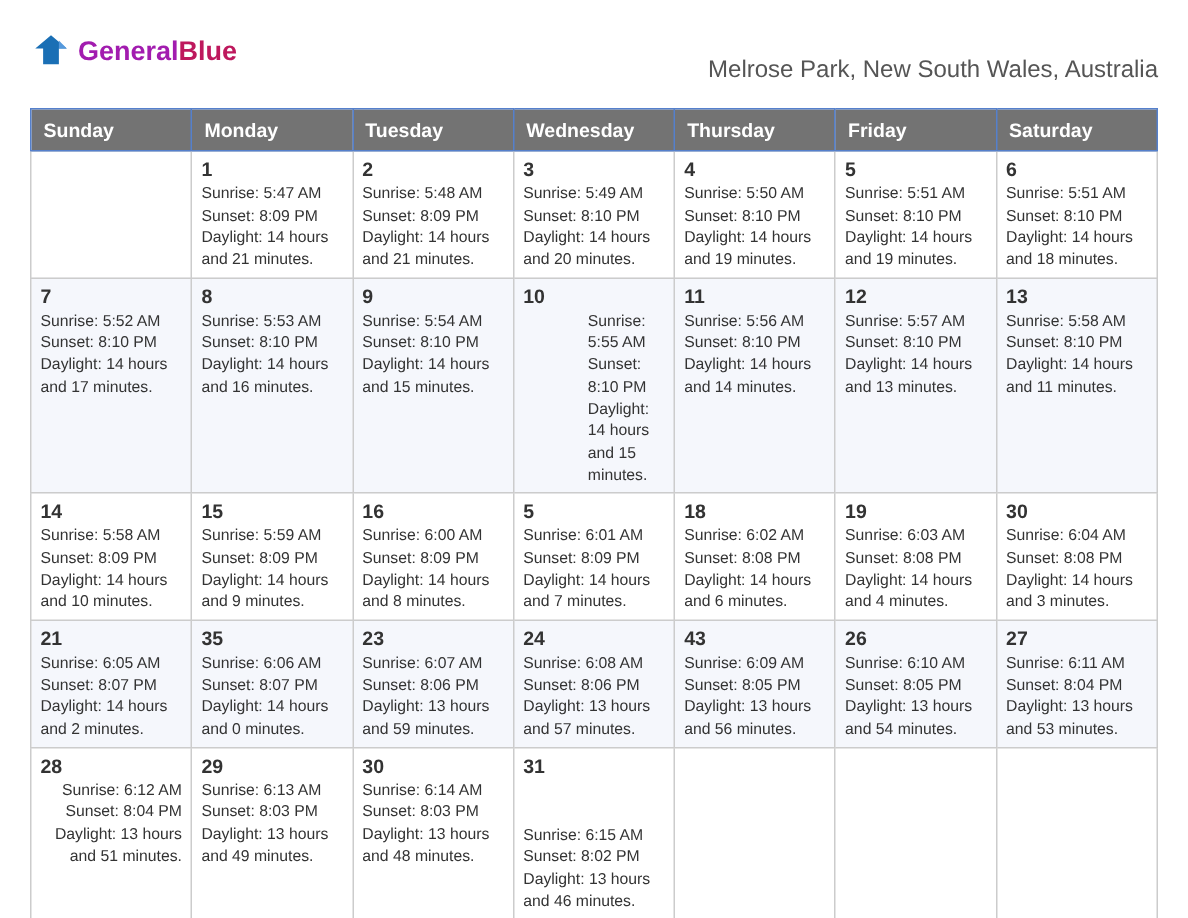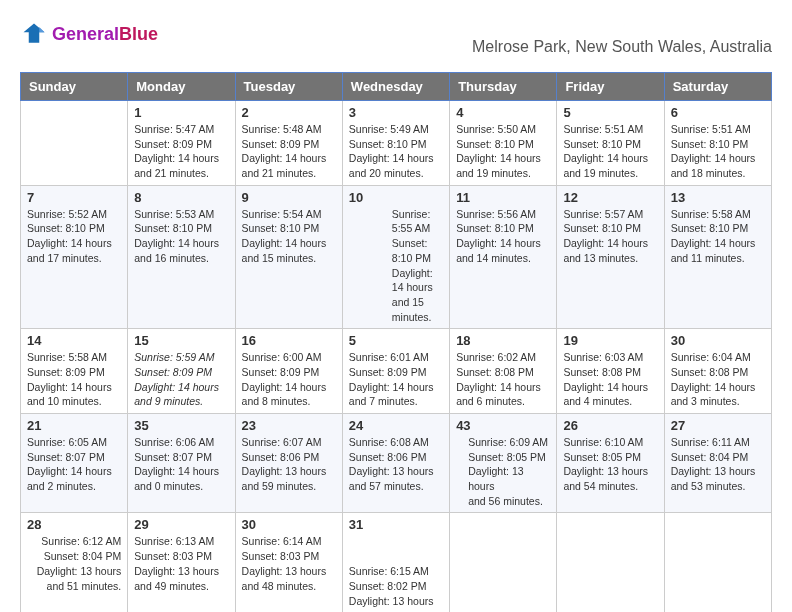--- a/index.html
+++ b/index.html
@@ -218,21 +218,21 @@
       <tr class="row-even">
         <td>
           <span class="day-number">14</span>
           <div class="day-info" style="white-space: pre-line;">Sunrise: 5:58 AM
 Sunset: 8:09 PM
 Daylight: 14 hours
 and 10 minutes.</div>
         </td>
         <td>
           <span class="day-number">15</span>
-          <div class="day-info" style="white-space: pre-line; font-style: italic;">Sunrise: 5:59 AM
+          <div class="day-info" style="white-space: pre-line;">Sunrise: 5:59 AM
 Sunset: 8:09 PM
 Daylight: 14 hours
 and 9 minutes.</div>
         </td>
         <td>
           <span class="day-number">16</span>
           <div class="day-info" style="white-space: pre-line;">Sunrise: 6:00 AM
 Sunset: 8:09 PM
 Daylight: 14 hours
 and 8 minutes.</div>
@@ -290,21 +290,21 @@
         </td>
         <td>
           <span class="day-number">24</span>
           <div class="day-info" style="white-space: pre-line;">Sunrise: 6:08 AM
 Sunset: 8:06 PM
 Daylight: 13 hours
 and 57 minutes.</div>
         </td>
         <td>
           <span class="day-number">43</span>
-          <div class="day-info" style="white-space: pre-line; margin-left: 12px;">Sunrise: 6:09 AM
+          <div class="day-info" style="white-space: pre-line;">Sunrise: 6:09 AM
 Sunset: 8:05 PM
 Daylight: 13 hours
 and 56 minutes.</div>
         </td>
         <td>
           <span class="day-number">26</span>
           <div class="day-info" style="white-space: pre-line;">Sunrise: 6:10 AM
 Sunset: 8:05 PM
 Daylight: 13 hours
 and 54 minutes.</div>

